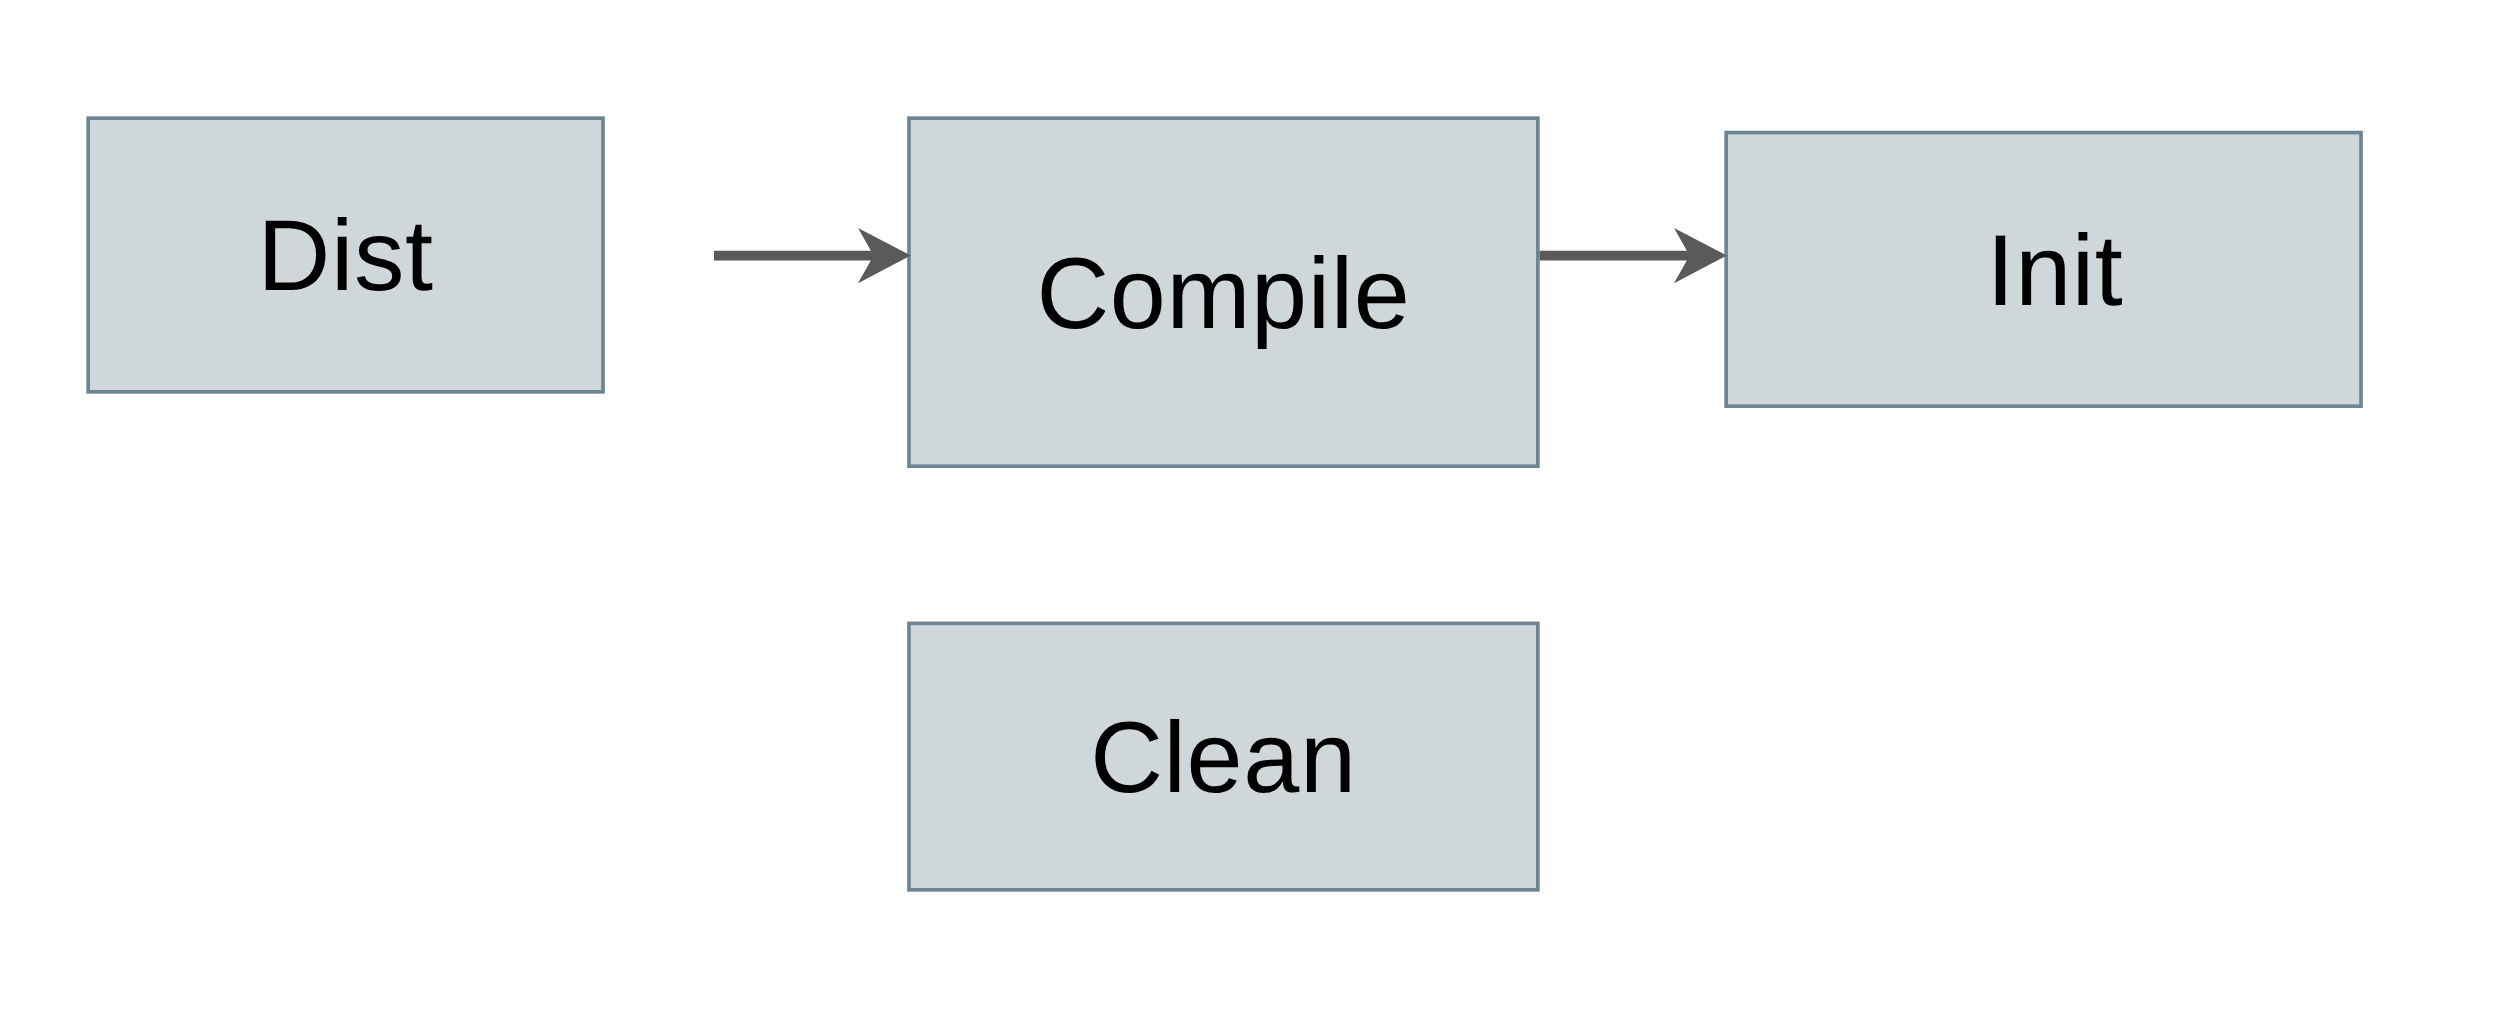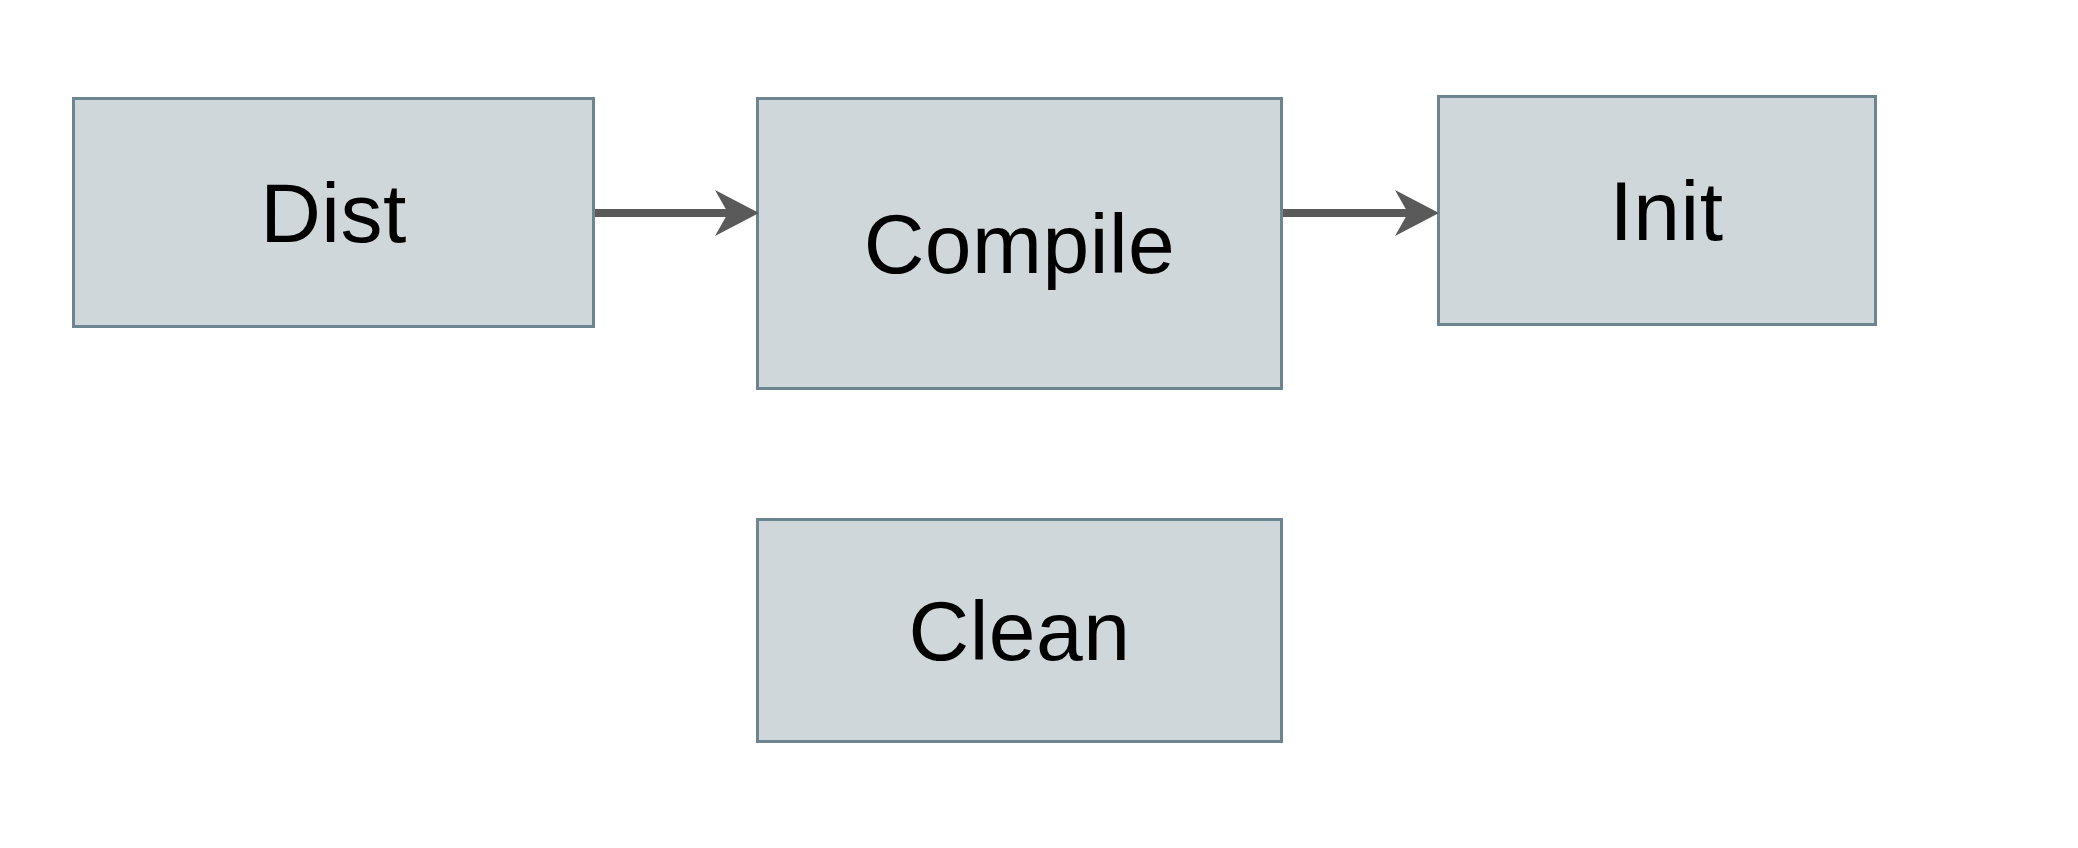--- a/index.html
+++ b/index.html
@@ -31,23 +31,23 @@
     font-family: "Liberation Sans", sans-serif;
     font-size: 84px;
     font-weight: 400;
     color: #000000;
     line-height: 1;
     letter-spacing: 0.5px;
     white-space: nowrap;
     user-select: none;
   }
   
-  #node-dist    { left: 72px;   top: 97px;  width: 523px; height: 231px; }
+  #node-dist    { left: 72px;   top: 97px;  width: 432px; height: 231px; }
   #node-compile { left: 756px;  top: 97px;  width: 527px; height: 293px; }
-  #node-init    { left: 1437px; top: 95px;  width: 440px; height: 231px; padding-left: 19px; }
+  #node-init    { left: 1437px; top: 109px;  width: 532px; height: 231px; padding-left: 19px; }
   #node-clean   { left: 756px;  top: 518px; width: 527px; height: 225px; }
 
   
   .edge {
     position: absolute;
     overflow: visible;
   }
   #edge-dist-compile { left: 592px;  top: 178px; width: 170px; height: 70px; }
   #edge-compile-init { left: 1280px; top: 178px; width: 162px; height: 70px; }
 </style>

